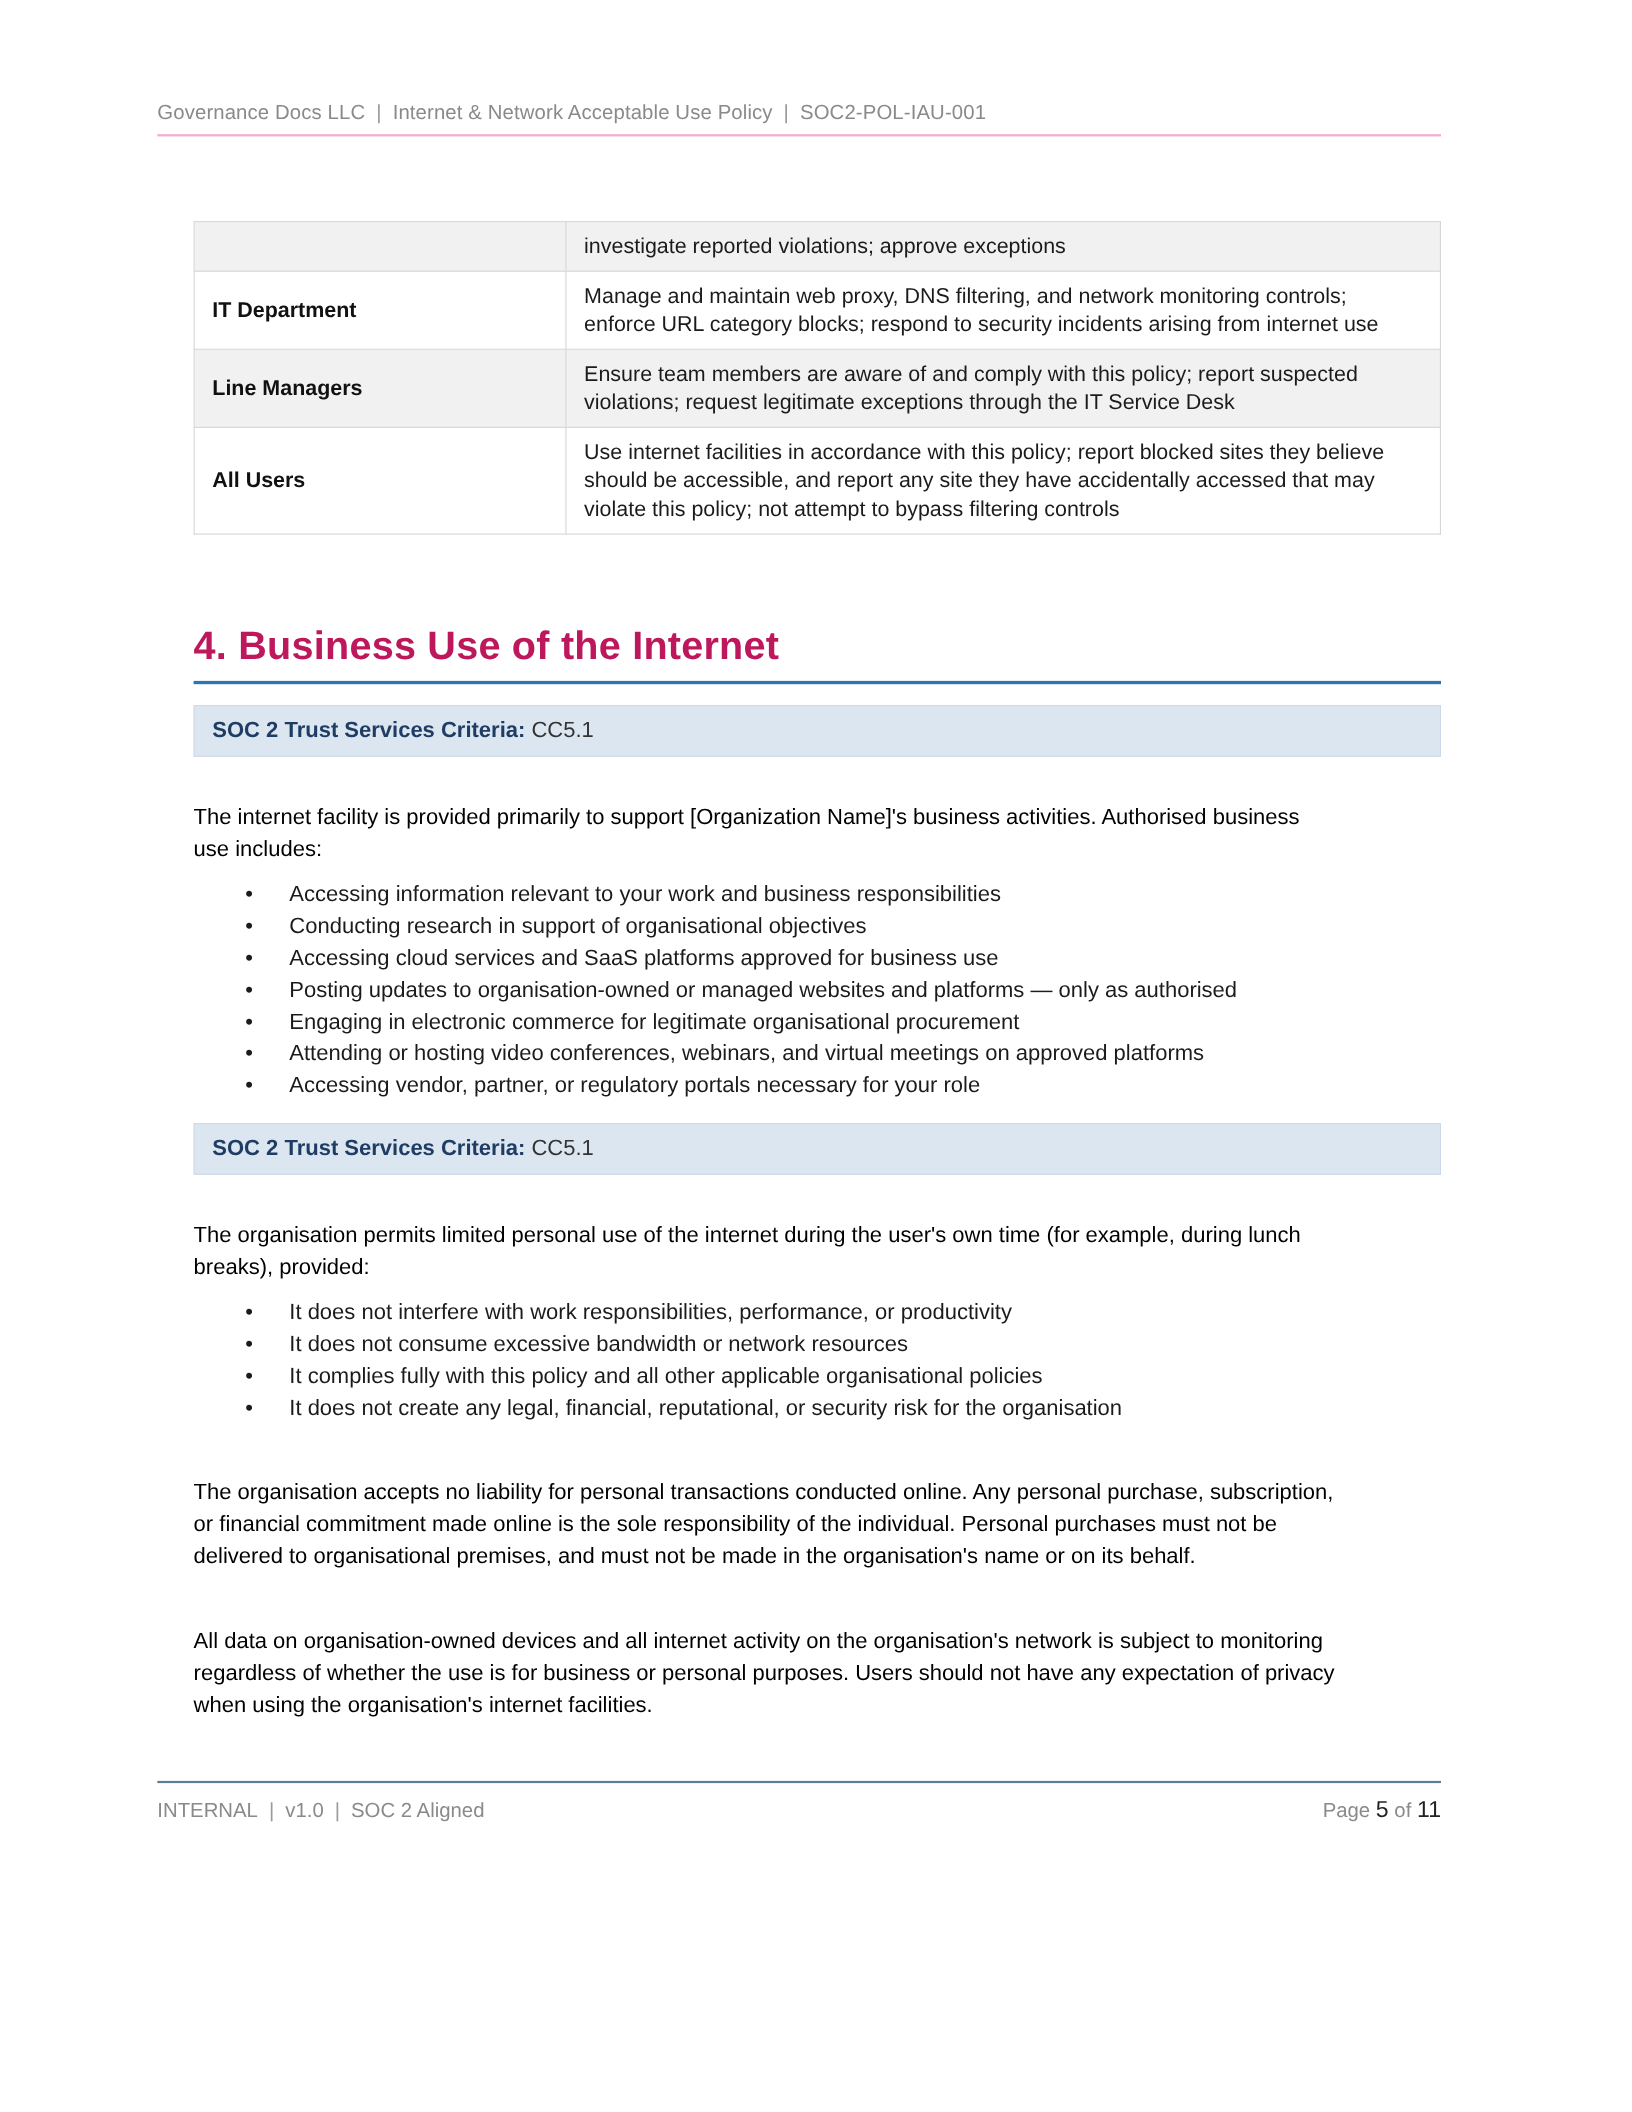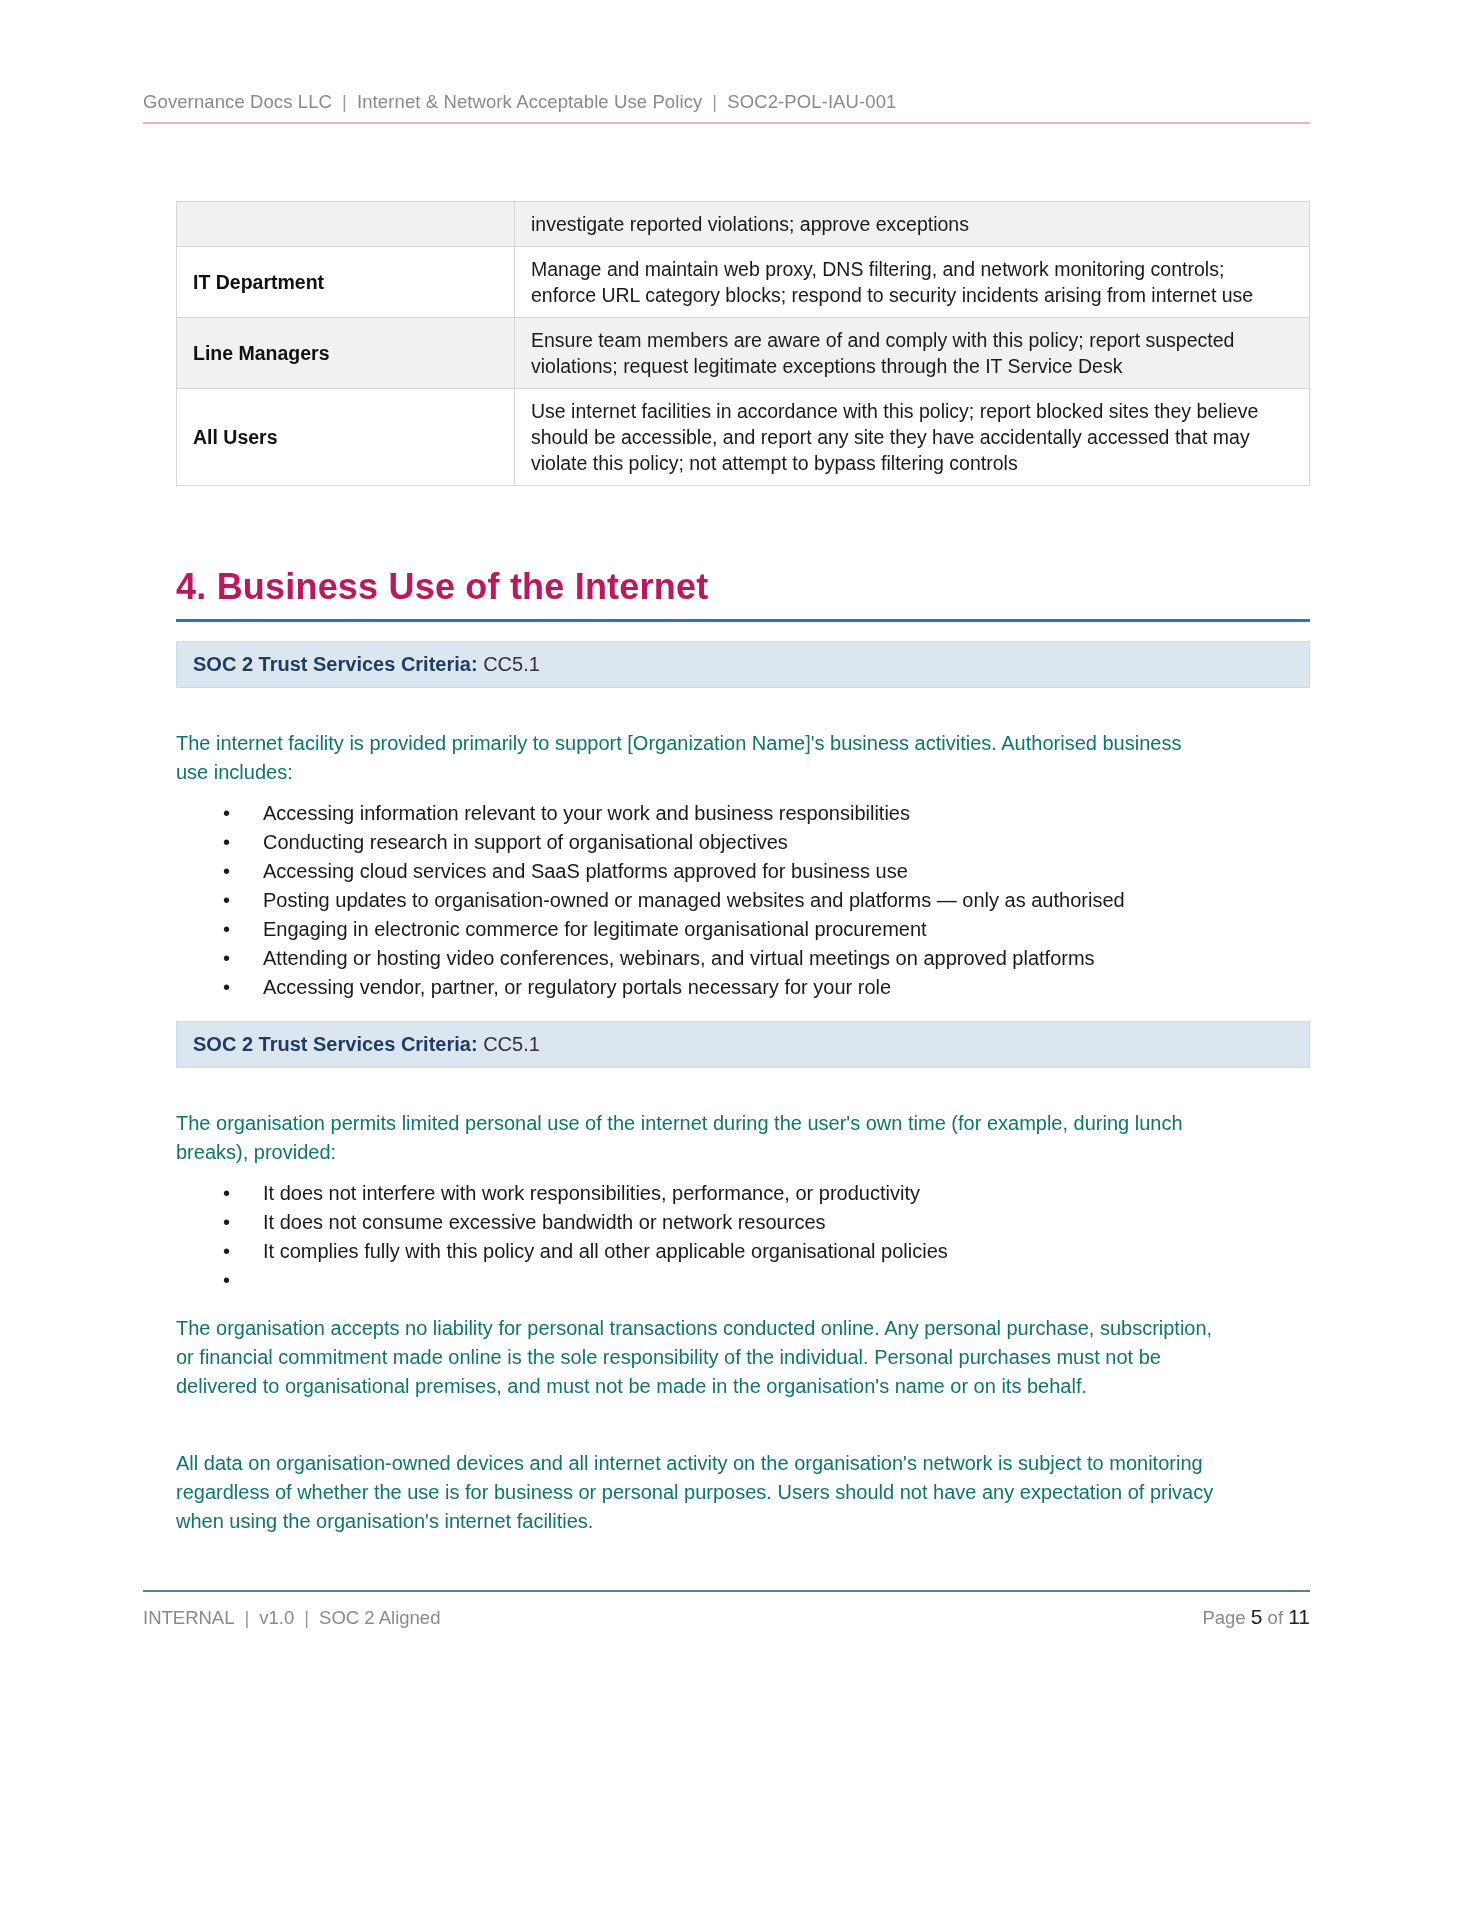--- a/index.html
+++ b/index.html
@@ -68,21 +68,21 @@
     line-height: 25px;
   }
   .criteria-banner .crit-label { font-weight: bold; color: #1f3c64; }
   .criteria-banner .crit-value { color: #333333; }
 
   p.body-para {
     margin-top: 41px;
     font-size: 20px;
     line-height: 29px;
     max-width: 1040px;
-    color: #0f766e;
+    color: #000000;
   }
   ul.bullets {
     margin-top: 12px;
     list-style: none;
   }
   ul.bullets li {
     position: relative;
     padding-left: 87px;
     font-size: 20px;
     line-height: 29px;
@@ -160,21 +160,21 @@
 
     <div class="criteria-banner">
       <span class="crit-label">SOC 2 Trust Services Criteria:</span>
       <span class="crit-value">CC5.1</span>
     </div>
     <p class="body-para">The organisation permits limited personal use of the internet during the user's own time (for example, during lunch breaks), provided:</p>
     <ul class="bullets">
       <li><span class="marker">•</span><span>It does not interfere with work responsibilities, performance, or productivity</span></li>
       <li><span class="marker">•</span><span>It does not consume excessive bandwidth or network resources</span></li>
       <li><span class="marker">•</span><span>It complies fully with this policy and all other applicable organisational policies</span></li>
-      <li><span class="marker">•</span></li>
+      <li><span class="marker">•</span><span>It does not create any legal, financial, reputational, or security risk for the organisation</span></li>
     </ul>
     <p class="body-para follow-para">The organisation accepts no liability for personal transactions conducted online. Any personal purchase, subscription, or financial commitment made online is the sole responsibility of the individual. Personal purchases must not be delivered to organisational premises, and must not be made in the organisation's name or on its behalf.</p>
     <p class="body-para follow-para">All data on organisation-owned devices and all internet activity on the organisation's network is subject to monitoring regardless of whether the use is for business or personal purposes. Users should not have any expectation of privacy when using the organisation's internet facilities.</p>
 
   </div>
 
   <div class="doc-footer">
     <div>
       <span>INTERNAL</span><span class="sep">|</span><span>v1.0</span><span class="sep">|</span><span>SOC 2 Aligned</span>
     </div>

